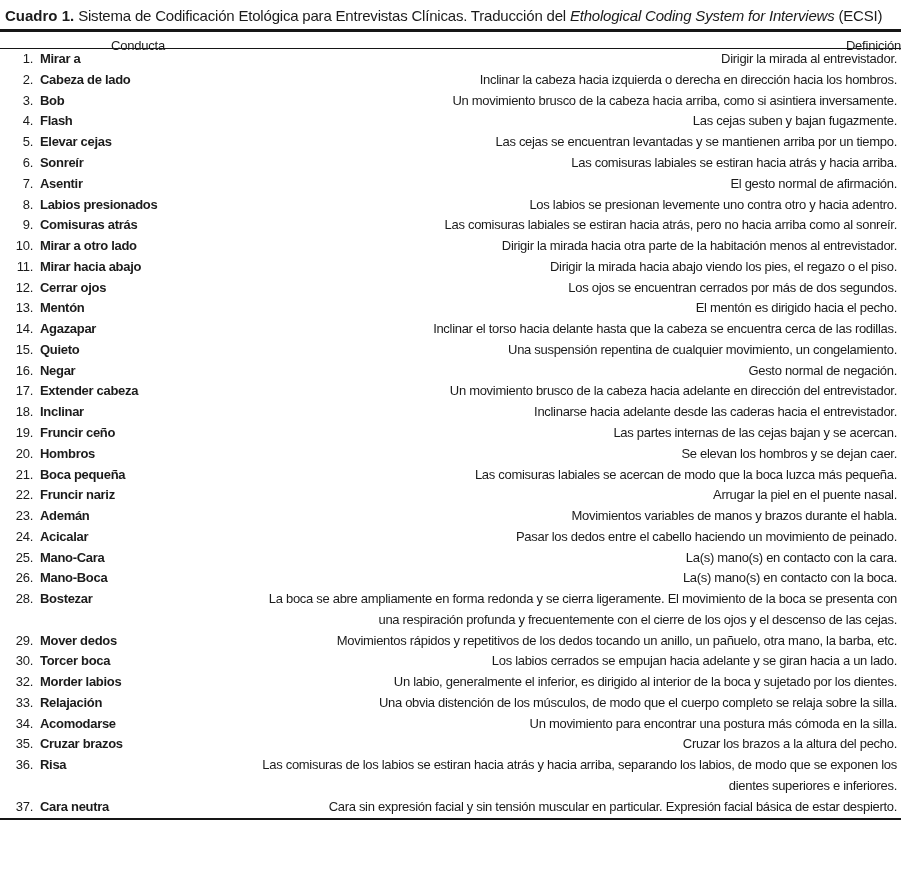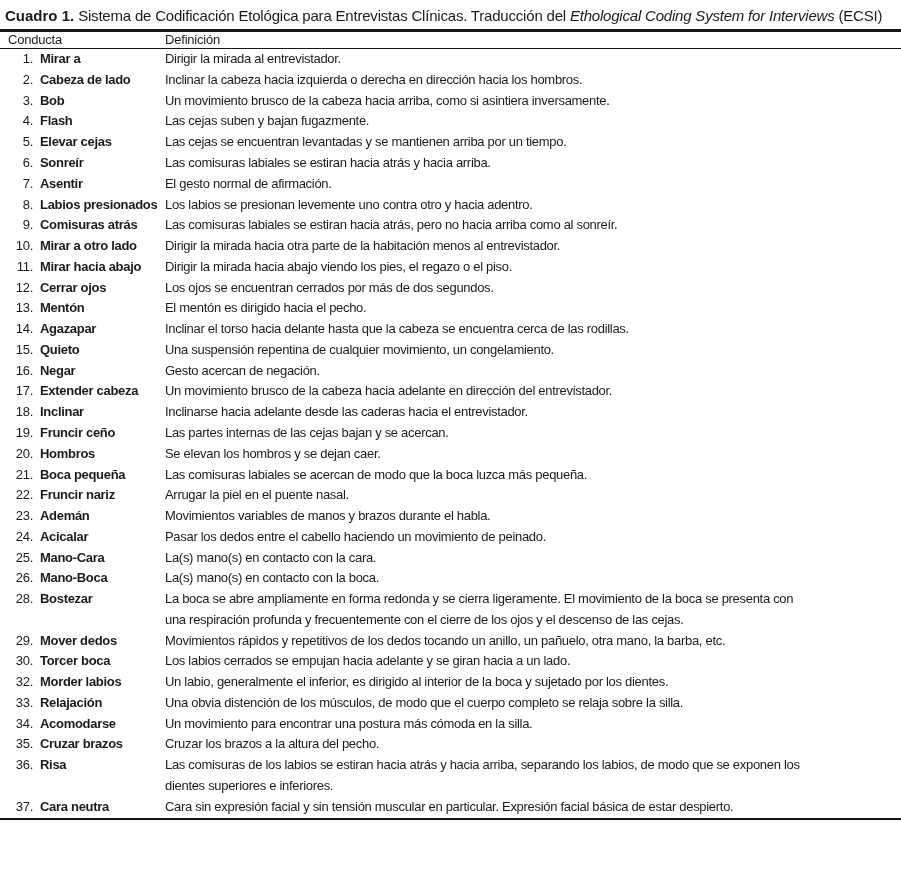--- a/index.html
+++ b/index.html
@@ -23,38 +23,40 @@
   .caption .italic { font-style: italic; }
 
   .rule { width: 901px; background: #161616; }
   .rule-top { height: 2.5px; }
   .rule-header { height: 1.7px; }
   .rule-bottom { height: 2.6px; }
 
   .header-row {
     box-sizing: border-box;
     height: 16px;
+    padding-top: 6px;
     display: grid;
     grid-template-columns: 165px 1fr;
     font-size: 13px;
     letter-spacing: -0.2px;
+    text-align: right;
   }
   .h-conducta { padding-left: 8px; }
 
   .tbody { width: 901px; }
   .row {
     display: grid;
     grid-template-columns: 33px 132px 1fr;
     font-size: 13px;
     line-height: 20.77px;
     letter-spacing: -0.3px;
   }
   .c-num { text-align: right; }
   .c-name { box-sizing: border-box; padding-left: 7px; white-space: nowrap; font-weight: bold; }
-  .c-def  { box-sizing: border-box; padding-right: 4px; white-space: pre-line; }
+  .c-def  { box-sizing: border-box; padding-right: 4px; white-space: pre-line; text-align: right; }
 </style>
 </head>
 <body>
 
 <div class="page">
 
   <div class="caption">
     <span class="bold">Cuadro 1.</span><span> Sistema de Codificación Etológica para Entrevistas Clínicas. Traducción del </span><span class="italic">Ethological Coding System for Interviews</span><span> (ECSI)</span>
   </div>
 
@@ -154,21 +156,21 @@
 
   <div class="row">
     <div class="c-num">15.</div>
     <div class="c-name">Quieto</div>
     <div class="c-def">Una suspensión repentina de cualquier movimiento, un congelamiento.</div>
   </div>
 
   <div class="row">
     <div class="c-num">16.</div>
     <div class="c-name">Negar</div>
-    <div class="c-def">Gesto acercan de negación.</div>
+    <div class="c-def">Gesto normal de negación.</div>
   </div>
 
   <div class="row">
     <div class="c-num">17.</div>
     <div class="c-name">Extender cabeza</div>
     <div class="c-def">Un movimiento brusco de la cabeza hacia adelante en dirección del entrevistador.</div>
   </div>
 
   <div class="row">
     <div class="c-num">18.</div>

